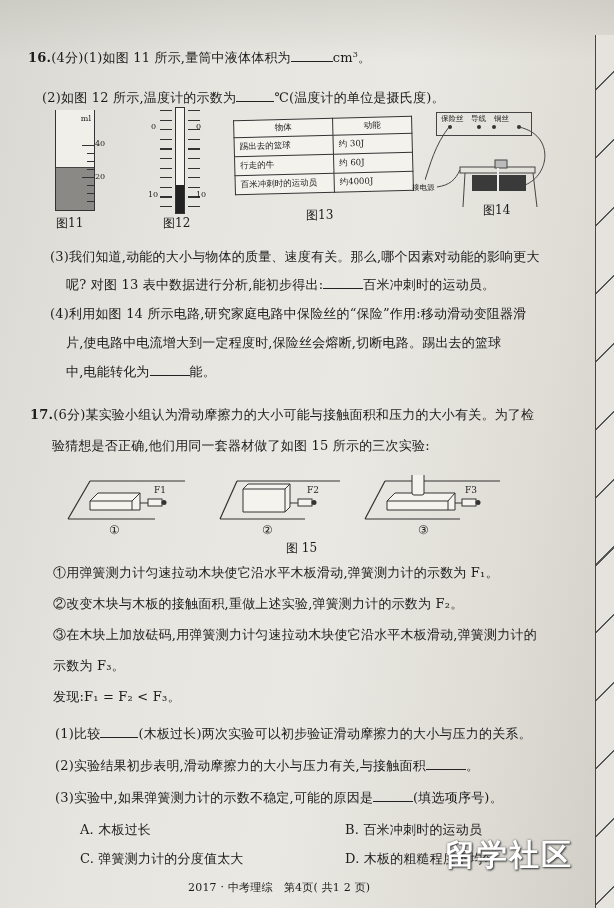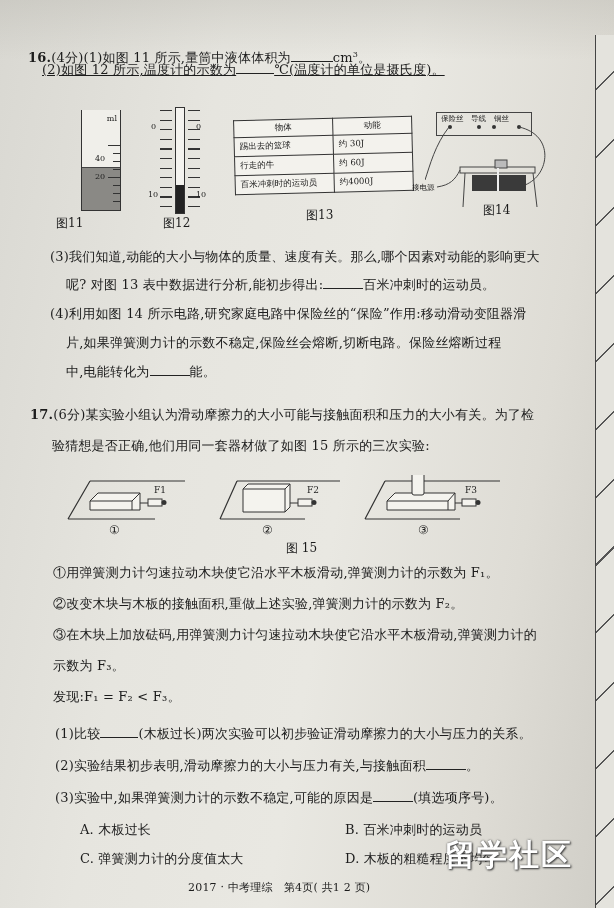--- a/index.html
+++ b/index.html
@@ -21,21 +21,21 @@
   }
   .line {
     position:absolute; font-size:13px; white-space:nowrap; letter-spacing:0.2px;
   }
   .blank { display:inline-block; border-bottom:1px solid #222; vertical-align:baseline; height:11px; }
   sup { font-size:8px; }
 
   .fig-cap { position:absolute; font-size:12px; }
 
   
-  .cyl { position:absolute; left:55px; top:110px; width:38px; height:100px; border:1.3px solid #333; border-top:none; background:#f0efea;margin-left:26px; }
+  .cyl { position:absolute; left:55px; top:110px; width:38px; height:100px; border:1.3px solid #333; border-top:none; background:#f0efea; }
   .cyl-fill { position:absolute; left:0; bottom:0; width:100%; height:42%; background:#8a8985; border-top:1.5px solid #444; }
   .cyl-unit { position:absolute; right:3px; top:4px; font-size:8px; }
   .tick { position:absolute; height:1.3px; background:#333; }
   .tick-lbl { position:absolute; font-size:8px; }
 
   
   .therm { position:absolute; left:175px; top:107px; width:8px; height:105px; border:1.2px solid #333; background:#f4f3ef; }
   .therm-fill { position:absolute; left:0; bottom:0; width:100%; height:27%; background:#222; }
 
   
@@ -53,37 +53,37 @@
 </style>
 </head>
 <body>
 
 <div class="shade-top"></div>
 <div class="hatch"></div>
 
 <div class="line" style="left:28px;top:49px;">
   <b>16.</b><span>(4分)</span><span>(1)如图 11 所示,量筒中液体体积为</span><span class="blank" style="width:42px"></span><span>cm</span><sup>3</sup><span>。</span>
 </div>
-<div class="line" style="left:42px;top:61px;text-decoration:underline;">
+<div class="line" style="left:42px;top:89px;">
   <span>(2)如图 12 所示,温度计的示数为</span><span class="blank" style="width:38px"></span><span>℃(温度计的单位是摄氏度)。</span>
 </div>
 
 <div class="cyl">
   <div class="cyl-fill"></div>
   <span class="cyl-unit">ml</span>
   <div class="tick" style="right:0;top:35px;width:12px"></div>
   <div class="tick" style="right:0;top:43px;width:7px"></div>
   <div class="tick" style="right:0;top:51px;width:7px"></div>
   <div class="tick" style="right:0;top:59px;width:7px"></div>
   <div class="tick" style="right:0;top:67px;width:12px"></div>
   <div class="tick" style="right:0;top:75px;width:7px"></div>
   <div class="tick" style="right:0;top:83px;width:7px"></div>
   <div class="tick" style="right:0;top:91px;width:7px"></div>
 </div>
-<span class="tick-lbl" style="left:95px;top:154px">40</span>
+<span class="tick-lbl" style="left:95px;top:139px">40</span>
 <span class="tick-lbl" style="left:95px;top:172px">20</span>
 <div class="fig-cap" style="left:56px;top:215px">图11</div>
 
 <div class="therm">
   <div class="therm-fill"></div>
 </div>
 <div style="position:absolute;left:160px;top:110px;width:40px;height:105px;
   background:
    repeating-linear-gradient(180deg, #333 0 1.2px, transparent 1.2px 9.6px) left/12px 100% no-repeat,
    repeating-linear-gradient(180deg, #333 0 1.2px, transparent 1.2px 9.6px) right/12px 100% no-repeat;"></div>
@@ -135,21 +135,21 @@
   <line x1="108" y1="48" x2="112" y2="82" stroke="#444"></line>
 </svg>
 <span class="f14-lbl" style="left:412px;top:183px">接电源</span>
 <div class="fig-cap" style="left:483px;top:202px">图14</div>
 
 <div class="line" style="left:50px;top:248px">(3)我们知道,动能的大小与物体的质量、速度有关。那么,哪个因素对动能的影响更大</div>
 <div class="line" style="left:66px;top:276px">
   <span>呢? 对图 13 表中数据进行分析,能初步得出:</span><span class="blank" style="width:40px"></span><span>百米冲刺时的运动员。</span>
 </div>
 <div class="line" style="left:50px;top:305px">(4)利用如图 14 所示电路,研究家庭电路中保险丝的“保险”作用:移动滑动变阻器滑</div>
-<div class="line" style="left:66px;top:334px">片,如果弹簧测力计的示数不稳定,保险丝会熔断,切断电路。保险丝熔断过程</div>
+<div class="line" style="left:66px;top:334px">片,使电路中电流增大到一定程度时,保险丝会熔断,切断电路。踢出去的篮球</div>
 <div class="line" style="left:66px;top:363px">
   <span>中,电能转化为</span><span class="blank" style="width:40px"></span><span>能。</span>
 </div>
 
 <div class="line" style="left:30px;top:406px">
   <b>17.</b><span>(6分)</span><span>某实验小组认为滑动摩擦力的大小可能与接触面积和压力的大小有关。为了检</span>
 </div>
 <div class="line" style="left:52px;top:437px">验猜想是否正确,他们用同一套器材做了如图 15 所示的三次实验:</div>
 
 <svg style="position:absolute;left:60px;top:475px" width="470" height="70">

